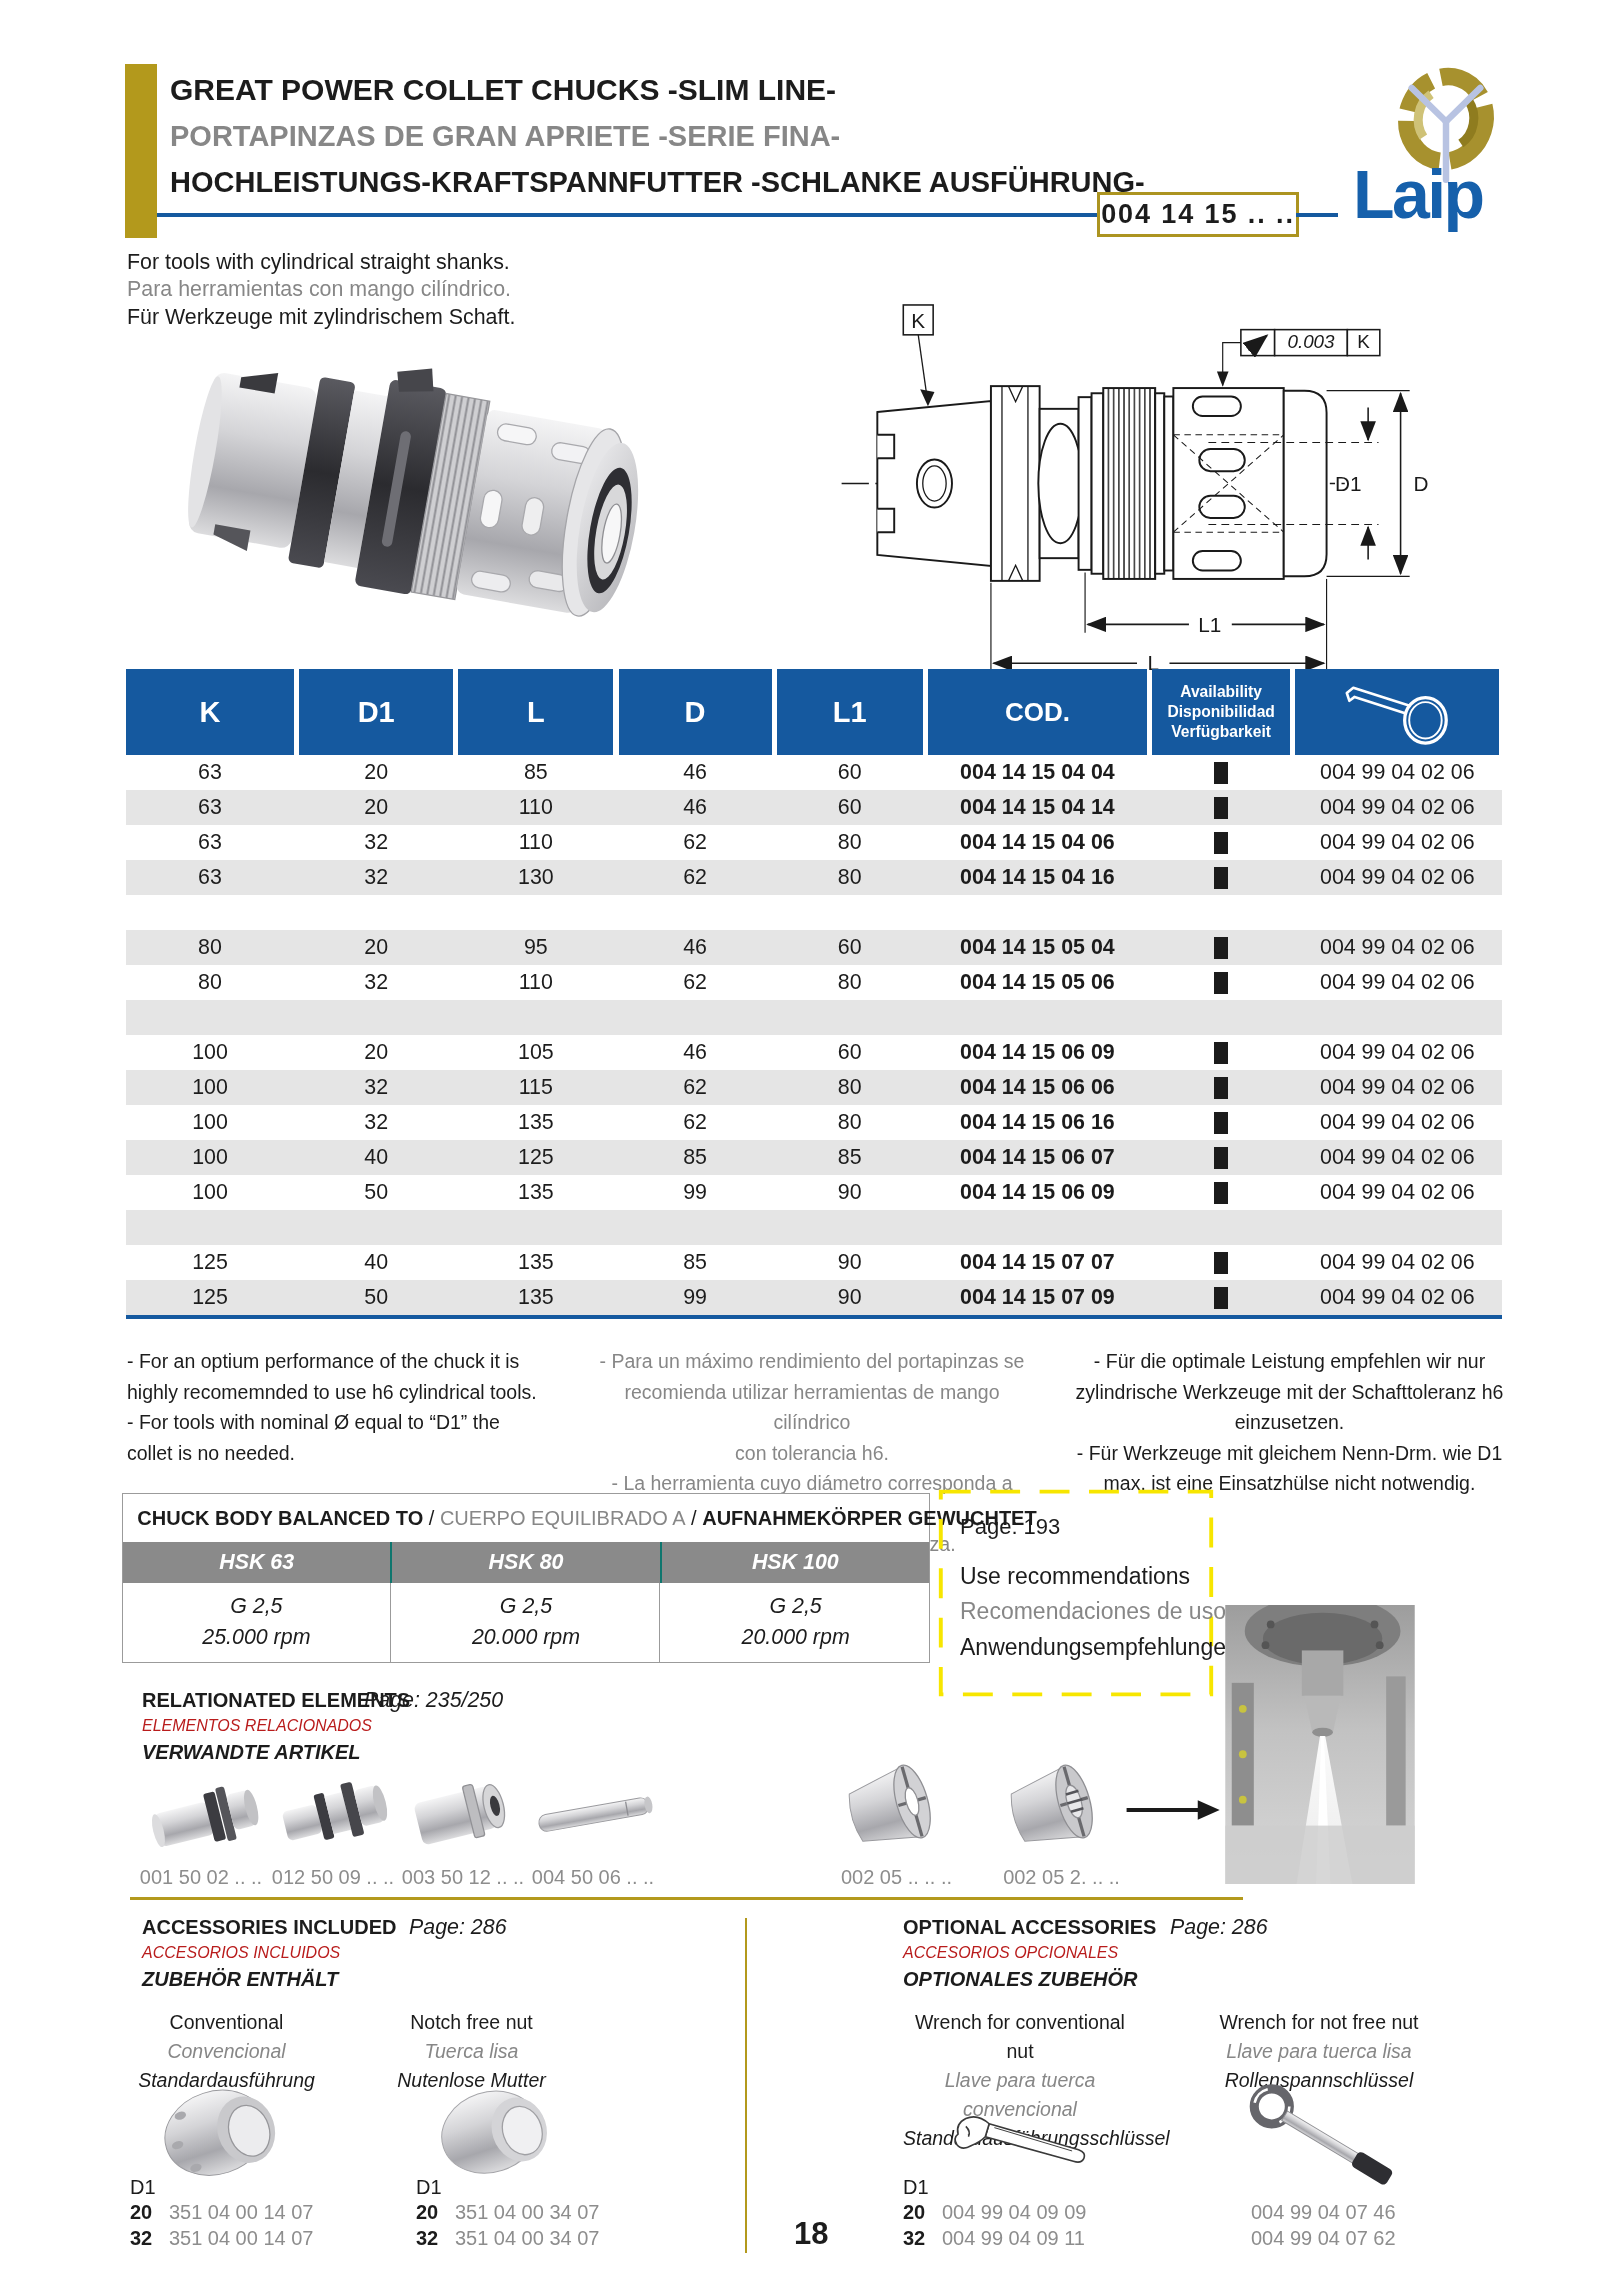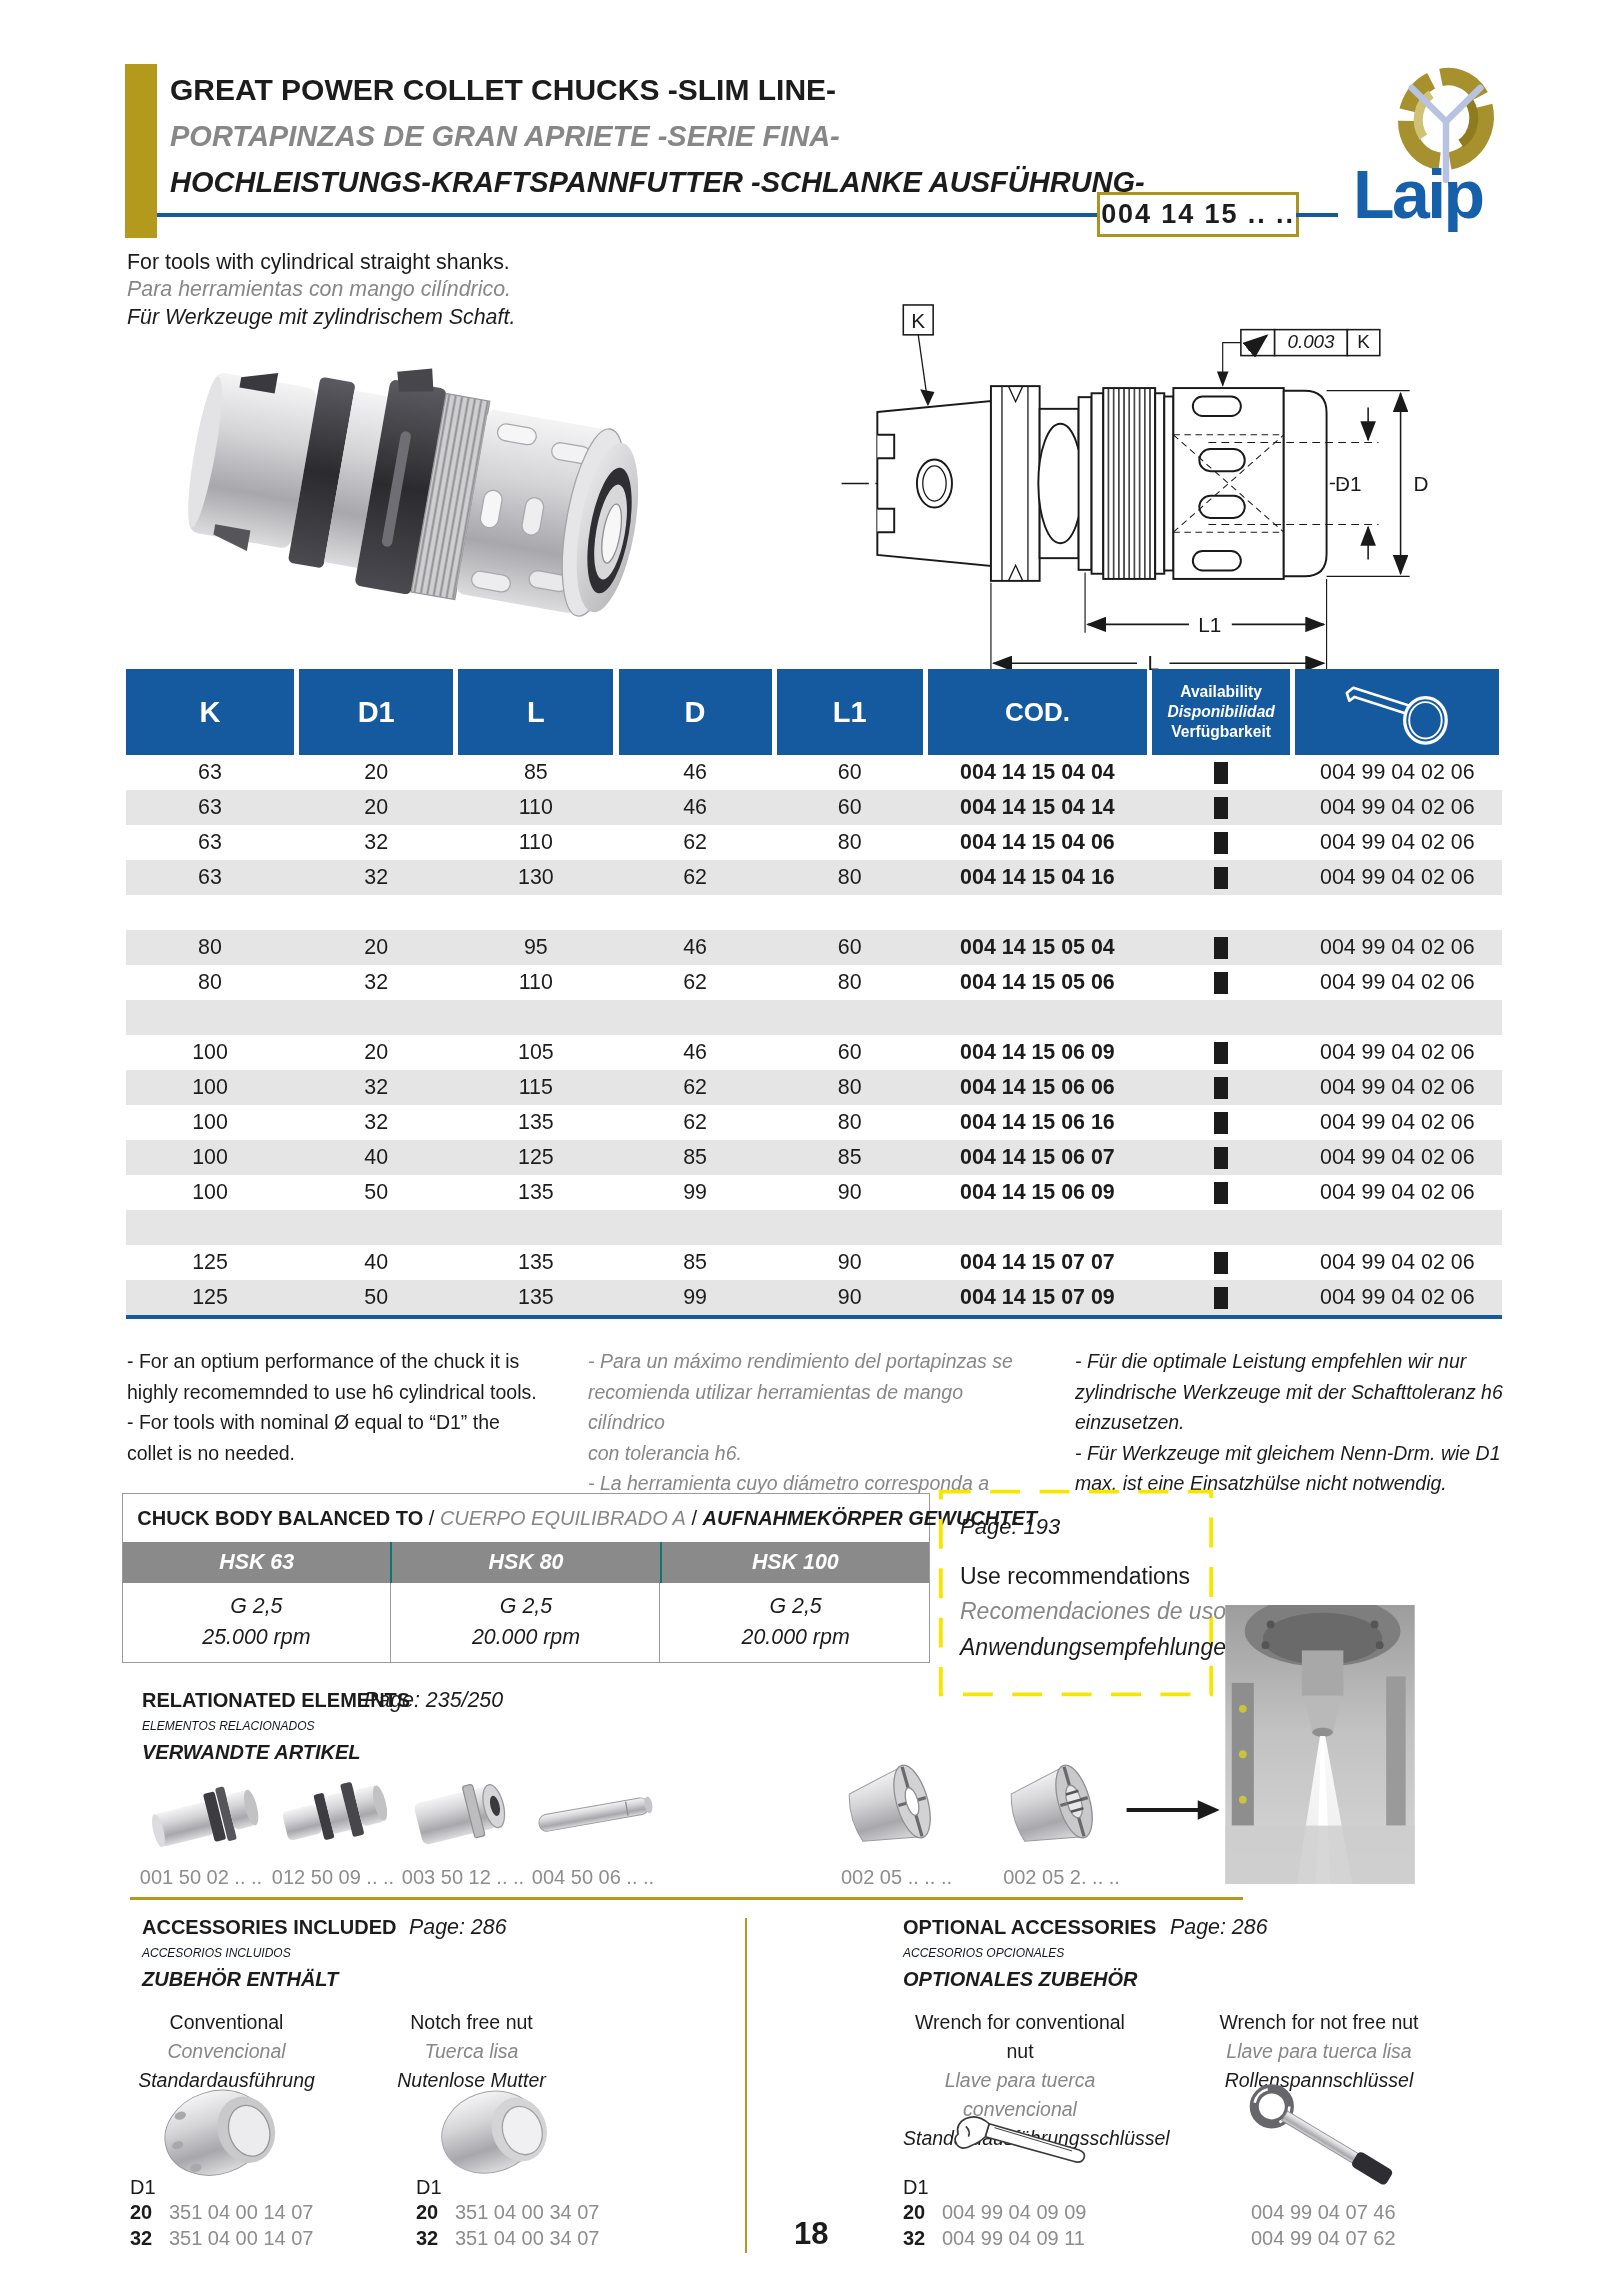--- a/index.html
+++ b/index.html
@@ -1,19 +1,19 @@
 <!DOCTYPE html>
 <html style="font-size:10.4px"><head>
 <meta charset="utf-8">
 <style>
   html,body{margin:0;padding:0;background:#fff;}
   .page{position:relative;width:1616px;height:2284px;background:#ffffff;
         font-family:"Liberation Sans",sans-serif;color:#1c1c1c;overflow:hidden;}
   .abs{position:absolute;}
-  .b{font-weight:bold;} .i{font-style:italic;} .gry{color:#878787;}
+  .b{font-weight:bold;} .i{text-align:center;} .gry{color:#878787;}
   .ctr{text-align:center;}
   .pre{white-space:pre-line;}
 
   
   .gold-bar{background:#b3991c;}
   .blueline{background:#15599f;height:3.9px;}
   .code-box{border:3.2px solid #ac9420;background:#fff;display:flex;align-items:center;justify-content:center;
             font-weight:bold;font-size:27px;letter-spacing:1.9px;}
   .brand-word{font-weight:bold;font-size:68px;color:#1660ab;letter-spacing:-2.6px;}
 
@@ -35,21 +35,21 @@
   .bal-title{height:48px;display:flex;align-items:center;padding-left:14.3px;font-size:20px;white-space:nowrap;}
   .bal-heads{display:flex;gap:1.9px;background:#0f766e;}
   .bal-h{background:#8a8a8a;color:#fff;font-weight:bold;font-style:italic;font-size:21.4px;
          height:41px;display:flex;align-items:center;justify-content:center;flex:1;}
   .bal-vals{display:flex;gap:1.9px;}
   .bal-v{flex:1;text-align:center;font-style:italic;font-size:21.4px;line-height:31px;padding-top:7.8px;height:71px;
          border-right:1.3px solid #9b9b9b;}
   .bal-v:last-child{border-right:none;}
 
   .sec-h1{font-weight:bold;font-size:20px;line-height:26px;}
-  .sec-h2{font-style:italic;color:#0f172a;font-size:12px;line-height:26px;}
+  .sec-h2{font-style:italic;color:#b91c1c;font-size:16px;line-height:26px;}
   .sec-h3{font-weight:bold;font-style:italic;font-size:20px;line-height:26px;}
   .pageref{font-style:italic;font-size:21.4px;}
   .cap{color:#8d8d8d;font-size:20px;text-align:center;}
   .sub1{font-size:19.5px;line-height:29px;}
   .sub2{font-style:italic;color:#878787;font-size:19.5px;line-height:29px;}
   .sub3{font-style:italic;font-size:19.5px;line-height:29px;}
   .d1lab{font-size:20px;}
   .pn{font-weight:bold;font-size:20px;display:inline-block;width:36px;}
   .pcode{color:#8d8d8d;font-size:20px;}
   .olive-line{background:#b3991c;}

